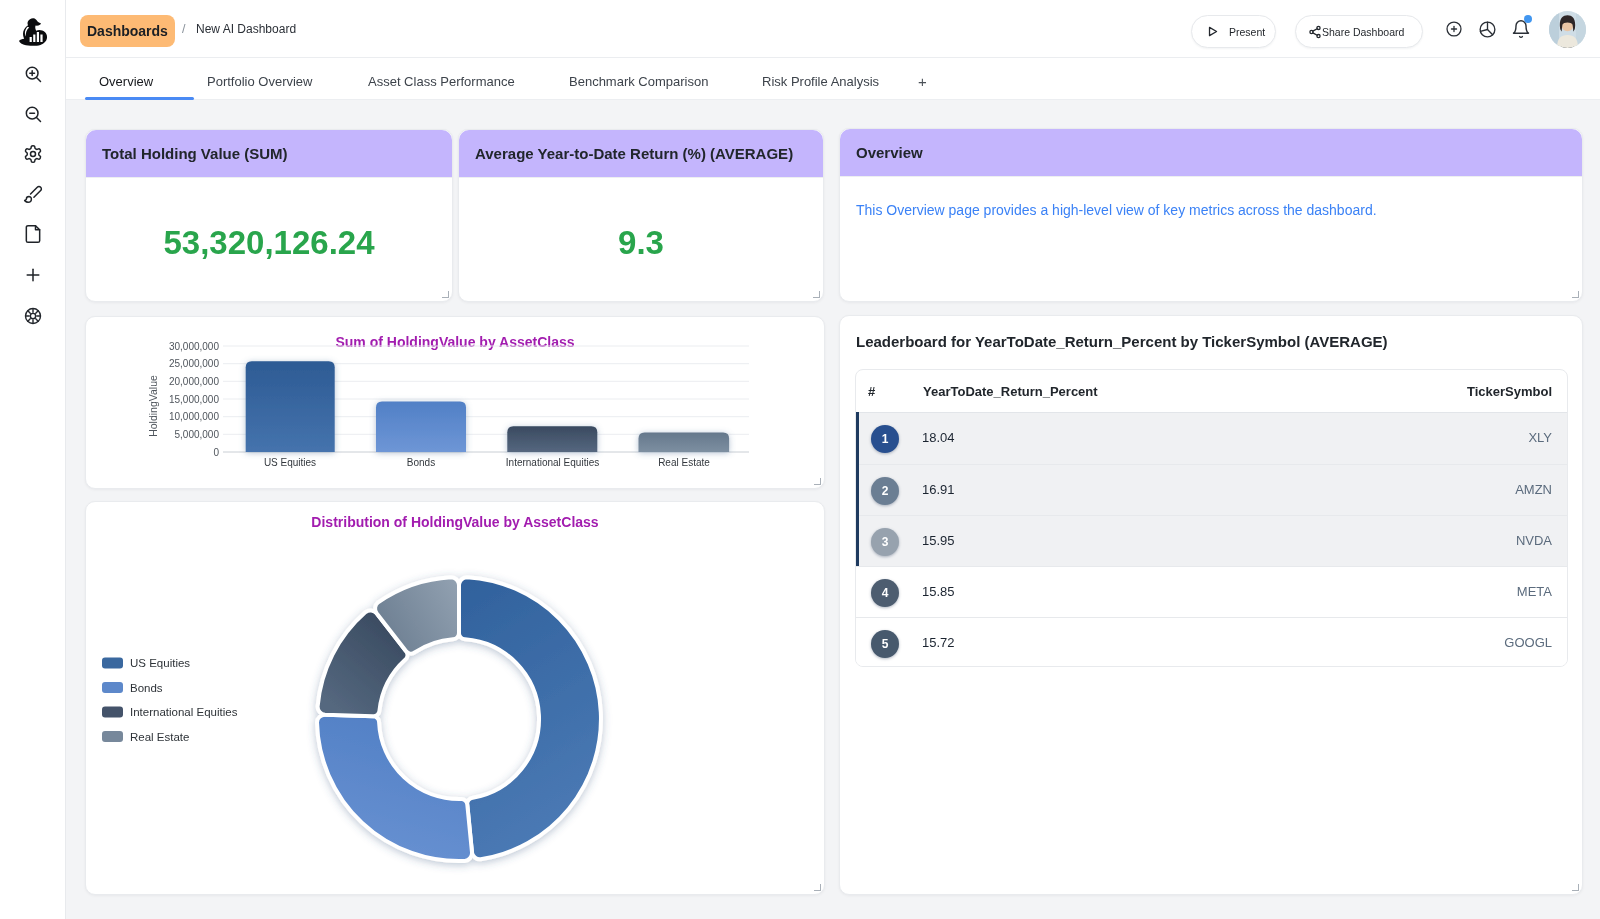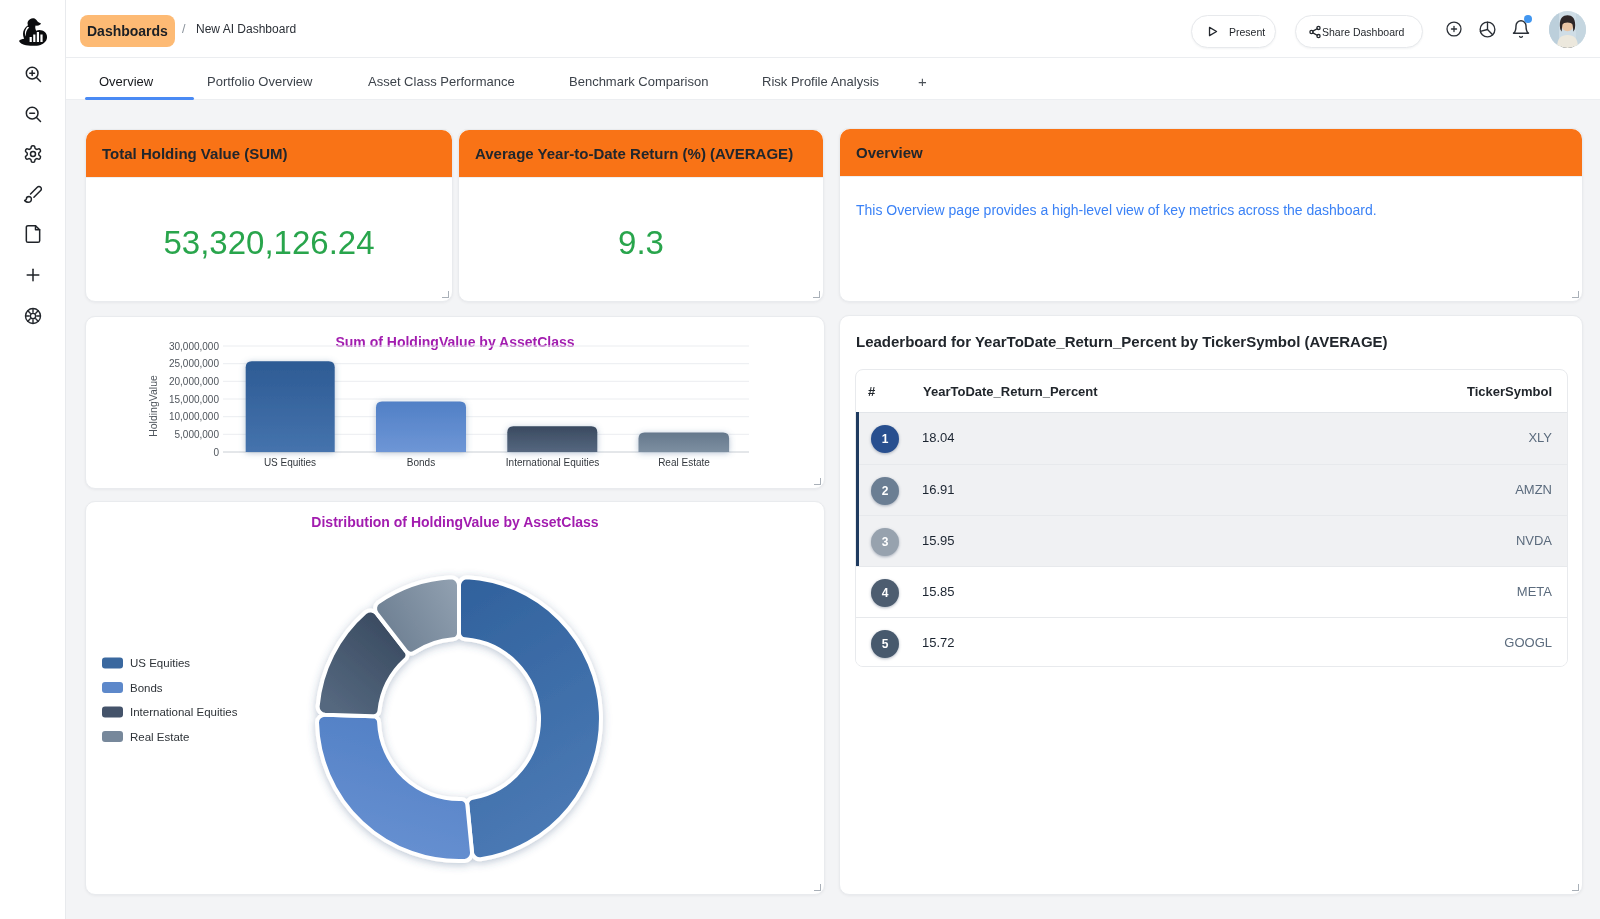--- a/index.html
+++ b/index.html
@@ -15,22 +15,22 @@
   .crumb2 { position:absolute; left:130px; top:0; height:58px; display:flex; align-items:center; color:#2a2f36; font-size:12px; }
   .tbtn { position:absolute; top:15px; height:33px; border:1px solid #e7e9ec; border-radius:17px; background:#fff; box-shadow:0 1px 2px rgba(20,30,50,.05); display:flex; align-items:center; font-size:10.5px; color:#1f2328; }
   .topico { position:absolute; top:0; height:58px; display:flex; align-items:center; }
   
   #tabs { position:absolute; left:66px; top:58px; width:1534px; height:42px; background:#fff; border-bottom:1px solid #eceef1; z-index:4; }
   .tab { position:absolute; top:0; height:42px; display:flex; align-items:center; padding-top:4px; font-size:13px; color:#3d434b; }
   .tab.active { color:#16181c; }
   #tabunderline { position:absolute; left:19px; top:39px; width:109px; height:3px; background:#4a8af4; border-radius:2px; }
   
   .card { position:absolute; background:#fff; border:1px solid #e9ebee; border-radius:10px; box-shadow:0 1px 3px rgba(15,25,40,.05); }
-  .chead { height:48px; background:#f97316; border-bottom:1px solid #edeff1; border-radius:10px 10px 0 0; display:flex; align-items:center; padding-left:16px; font-weight:bold; font-size:15px; color:#21262c; }
-  .bignum { position:absolute; left:0; right:0; top:48px; bottom:0; display:flex; align-items:center; justify-content:center; font-size:33px; font-weight:normal; color:#29a54c; padding-top:7px; letter-spacing:0; }
+  .chead { height:48px; background:#c4b5fd; border-bottom:1px solid #edeff1; border-radius:10px 10px 0 0; display:flex; align-items:center; padding-left:16px; font-weight:bold; font-size:15px; color:#21262c; }
+  .bignum { position:absolute; left:0; right:0; top:48px; bottom:0; display:flex; align-items:center; justify-content:center; font-size:33px; font-weight:bold; color:#29a54c; padding-top:7px; letter-spacing:0; }
   .rsz { position:absolute; right:3px; bottom:3px; width:7px; height:7px; border-right:1.5px solid #a9b0b8; border-bottom:1.5px solid #a9b0b8; }
   .ctitle { position:absolute; width:100%; text-align:center; font-size:14px; font-weight:bold; color:#a21caf; }
   
   .lbrow { position:relative; height:51px; background:#fff; border-top:1px solid #e7e9ec; }
   .lbrow.gray { background:#f0f1f3; }
   .lbrow.gray::before { content:""; position:absolute; left:0; top:-1px; bottom:0; width:3px; background:#1e3a5f; }
   .rankc { position:absolute; left:15px; top:11.5px; width:28px; height:28px; border-radius:50%; color:#fff; font-size:12px; font-weight:bold; display:flex; align-items:center; justify-content:center; box-shadow:0 1px 3px rgba(30,50,80,.35); }
   .val { position:absolute; left:66px; top:17px; font-size:13px; color:#1b2430; }
   .tik { position:absolute; right:15px; top:17px; font-size:13px; color:#5b6b7d; }
 </style>

